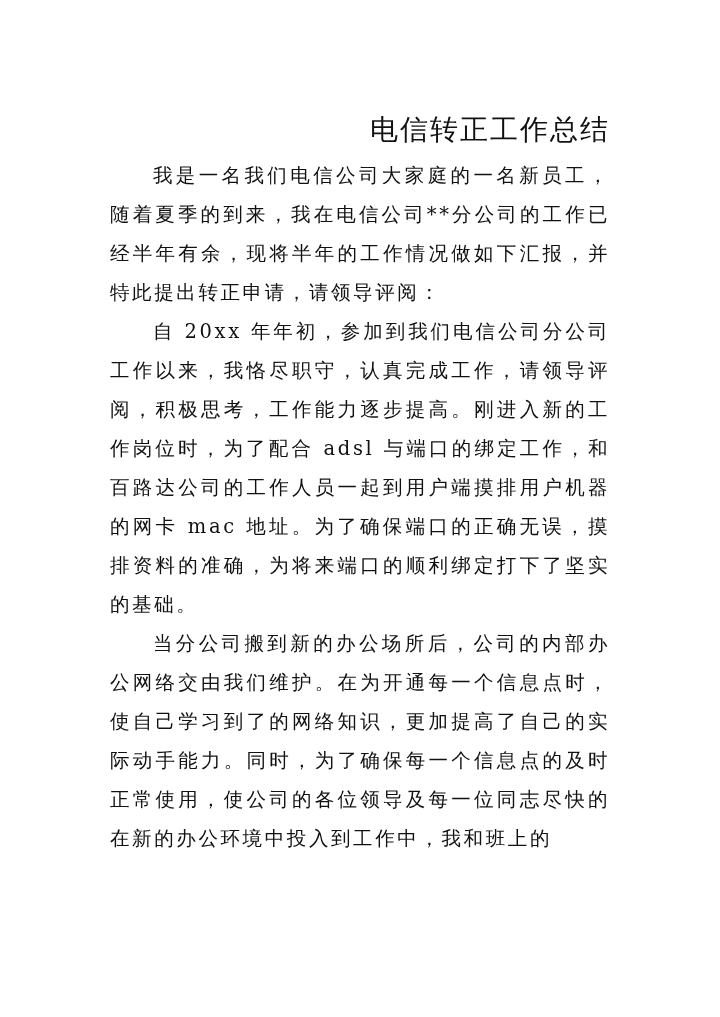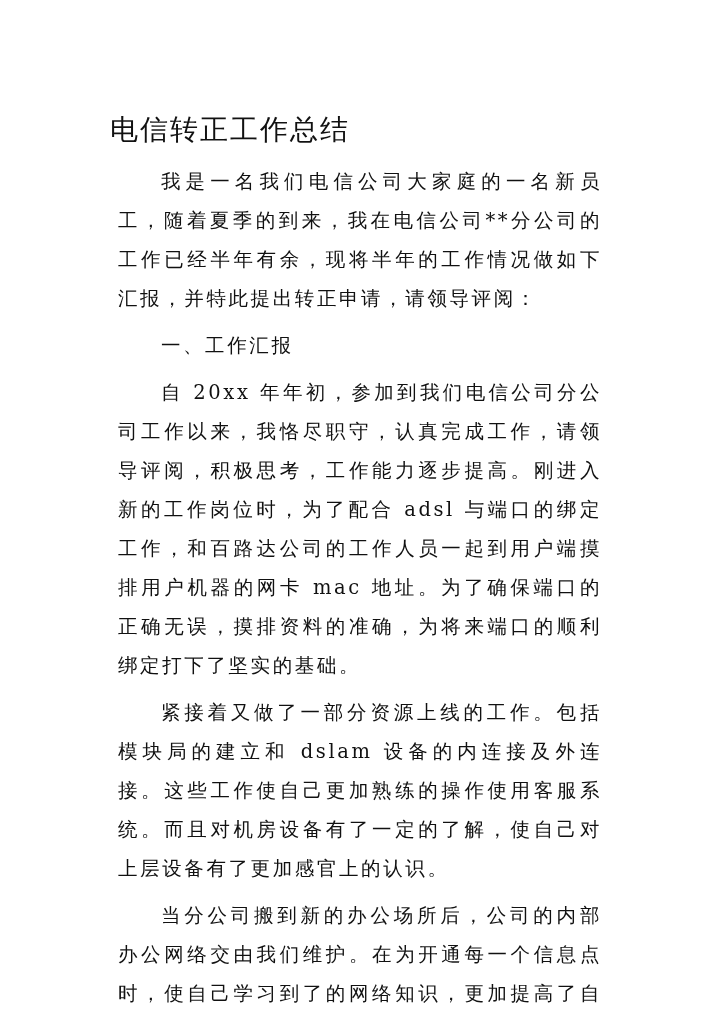--- a/index.html
+++ b/index.html
@@ -3,33 +3,31 @@
 <meta charset="utf-8">
 <style>
   html, body { margin: 0; padding: 0; background: #ffffff; }
   body { width: 720px; height: 1017px; position: relative; overflow: hidden; }
   .page {
     position: absolute; left: 110px; top: 106px; width: 500px;
     color: #111;
     font-family: "DejaVu Serif", "Liberation Serif", serif;
   }
   .title {
-    text-align: left; font-size: 28px; letter-spacing: 2px;
+    text-align: right; font-size: 28px; letter-spacing: 2px;
     height: 48px; line-height: 48px; margin-bottom: 2px;
   }
   .para {
-    font-size: 19.5px; line-height: 39px; margin: 8px;
+    font-size: 19.5px; line-height: 39px; margin: 0;
     text-align: justify; letter-spacing: 2.6px;
     word-break: break-all;
   }
   .indent { text-indent: 2.2em; }
 </style>
 </head>
 <body>
 
 <div class="page">
   <div class="title">电信转正工作总结</div>
   <p class="para indent">我是一名我们电信公司大家庭的一名新员工，随着夏季的到来，我在电信公司**分公司的工作已经半年有余，现将半年的工作情况做如下汇报，并特此提出转正申请，请领导评阅：</p>
-  <p class="para indent">一、工作汇报</p>
   <p class="para indent">自 20xx 年年初，参加到我们电信公司分公司工作以来，我恪尽职守，认真完成工作，请领导评阅，积极思考，工作能力逐步提高。刚进入新的工作岗位时，为了配合 adsl 与端口的绑定工作，和百路达公司的工作人员一起到用户端摸排用户机器的网卡 mac 地址。为了确保端口的正确无误，摸排资料的准确，为将来端口的顺利绑定打下了坚实的基础。</p>
-  <p class="para indent">紧接着又做了一部分资源上线的工作。包括模块局的建立和 dslam 设备的内连接及外连接。这些工作使自己更加熟练的操作使用客服系统。而且对机房设备有了一定的了解，使自己对上层设备有了更加感官上的认识。</p>
   <p class="para indent">当分公司搬到新的办公场所后，公司的内部办公网络交由我们维护。在为开通每一个信息点时，使自己学习到了的网络知识，更加提高了自己的实际动手能力。同时，为了确保每一个信息点的及时正常使用，使公司的各位领导及每一位同志尽快的在新的办公环境中投入到工作中，我和班上的</p>
 </div>
 
 </body></html>

